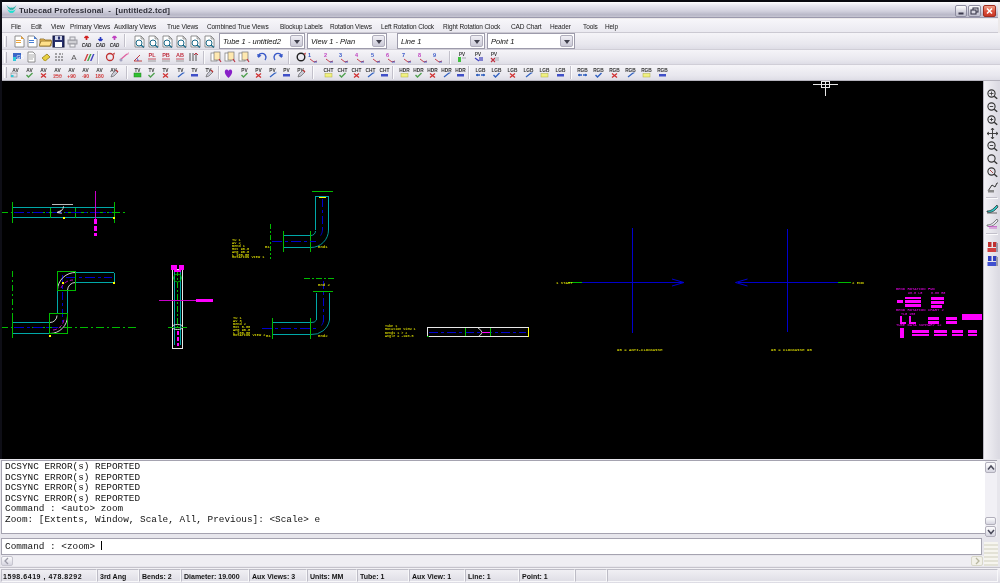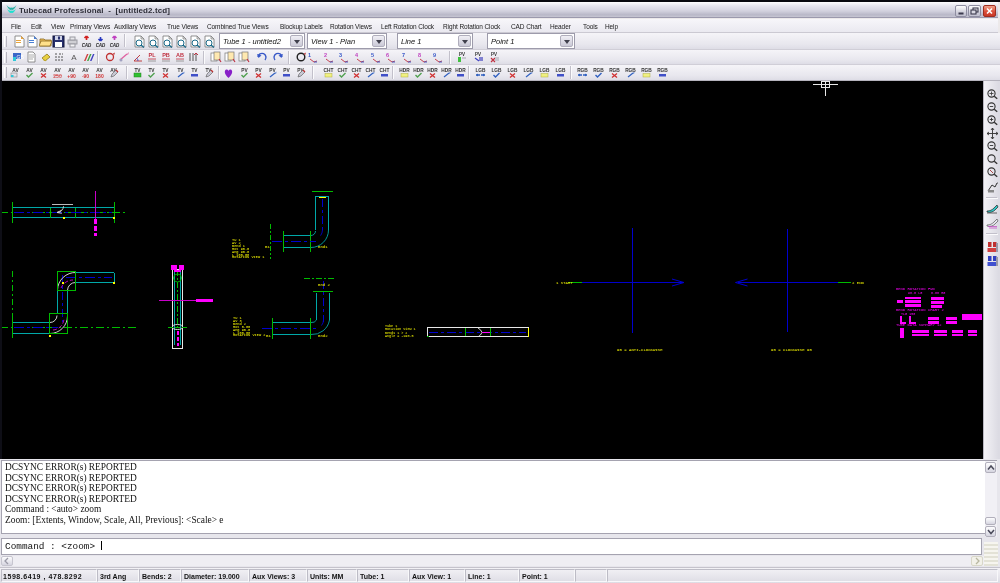--- a/index.html
+++ b/index.html
@@ -24,21 +24,21 @@
 .grip { position:absolute; top:2px; width:3px; height:11px; border-left:1px solid #fff; border-right:1px solid #b7b5bf; }
 .sep { position:absolute; top:1px; width:2px; height:13px; border-left:1px solid #c2c0ca; border-right:1px solid #fbfbfd; }
 .combo { position:absolute; top:0px; height:16px; background:#fff; border:1px solid #9d9bab; font-size:7.5px; color:#111; }
 .combo .arr { position:absolute; right:1px; top:1px; width:13px; height:12px; background:linear-gradient(180deg,#f0eff5,#cac9d6); border:1px solid #b0aebc; border-radius:2px;}
 .combo .arr:after { content:""; position:absolute; left:3px; top:4px; border:3px solid transparent; border-top:4px solid #40404c; }
 .combo .txt { position:absolute; left:3px; top:3px; }
 .icn { position:absolute; }
 #canvas { position:absolute; left:0px; top:81px; width:983px; height:378px; background:#000; }
 #rtool { position:absolute; left:983px; top:81px; width:17px; height:378px; background:linear-gradient(90deg,#f3f2f6,#dcdbe3 90%); border-left:1px solid #b9b7c1; }
 #console { position:absolute; left:0px; top:459px; width:1000px; height:124px; background:#e7e6ec; }
-#history { position:absolute; left:1px; top:0.5px; width:996px; height:74px; background:#fff; border:1px solid #a5a3b0; font-family:Liberation Serif, serif; font-size:9.4px; color:#111; line-height:10.5px; padding:1.5px 0 0 3px; white-space:pre; }
+#history { position:absolute; left:1px; top:0.5px; width:996px; height:74px; background:#fff; border:1px solid #a5a3b0; font-family:Liberation Mono, monospace; font-size:9.4px; color:#111; line-height:10.5px; padding:1.5px 0 0 3px; white-space:pre; }
 #vsb { position:absolute; left:984.5px; top:1.5px; width:12px; height:76px; background:#f1f0f5; }
 .sbtn { position:absolute; left:0px; width:11.5px; height:11.5px; background:linear-gradient(180deg,#fdfdfe,#d6d5e0); border:1px solid #b2b0bc; border-radius:2px; }
 #cmdline { position:absolute; left:1px; top:79px; width:981px; height:16.5px; background:#fff; border:1px solid #a5a3b0; font-family:"Liberation Mono", monospace; font-size:9.4px; color:#111; padding:2px 0 8px 3px; }
 #hsb { position:absolute; left:1px; top:97px; width:988px; height:10px; background:#efeef3; }
 #statusbar { position:absolute; left:0px; top:567px; width:1000px; height:16px; background:linear-gradient(180deg,#f3f2f6,#dddce4); border-top:1px solid #c5c3cc; font-size:7px; font-weight:bold; color:#111; }
 .scell { position:absolute; top:1px; height:13px; border:1px solid; border-color:#bdbcc6 #f8f8fa #f8f8fa #bdbcc6; padding:3px 0 0 5px; }
 svg { position:absolute; }
 </style>
 </head>
 <body>
@@ -164,21 +164,21 @@
         <path d="M8 10 l3 2.5" stroke="#1a6a8a" stroke-width="1.3"></path>
       </svg>
       <div class="combo" style="left:219px;width:86px;">
         <span class="txt">Tube 1 - untitled2</span>
         <span class="arr"></span>
       </div>
       <div class="combo" style="left:307px;width:80px;">
         <span class="txt">View 1 - Plan</span>
         <span class="arr"></span>
       </div>
-      <div class="combo" style="left:397px;width:76px;">
+      <div class="combo" style="left:397px;width:88px;">
         <span class="txt">Line 1</span>
         <span class="arr"></span>
       </div>
       <div class="combo" style="left:487px;width:88px;">
         <span class="txt">Point 1</span>
         <span class="arr"></span>
       </div>
     </div>
 <div class="tbrow" id="tb2">
       <div class="grip" style="left:4px;top:2px;"></div>

